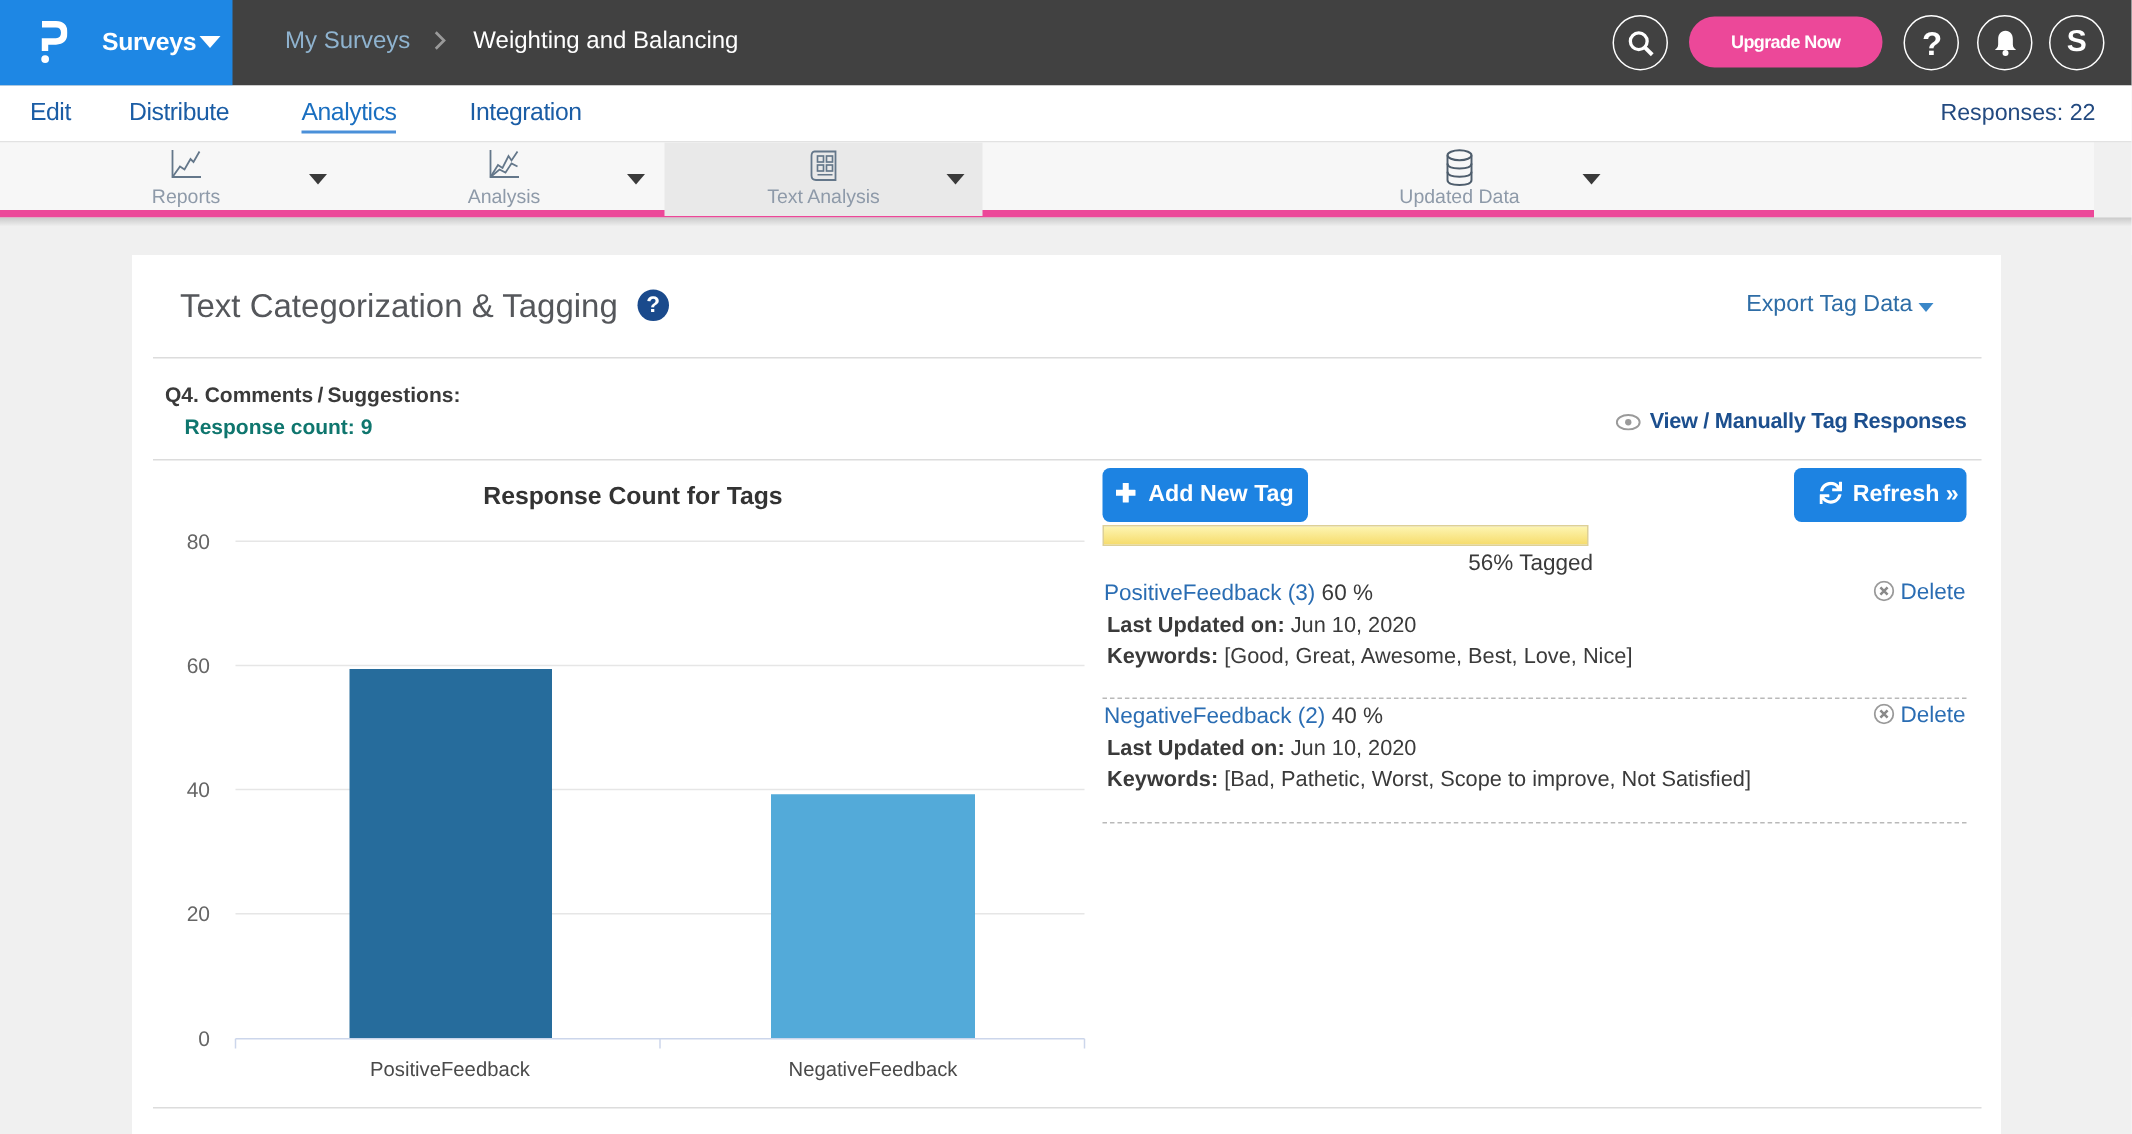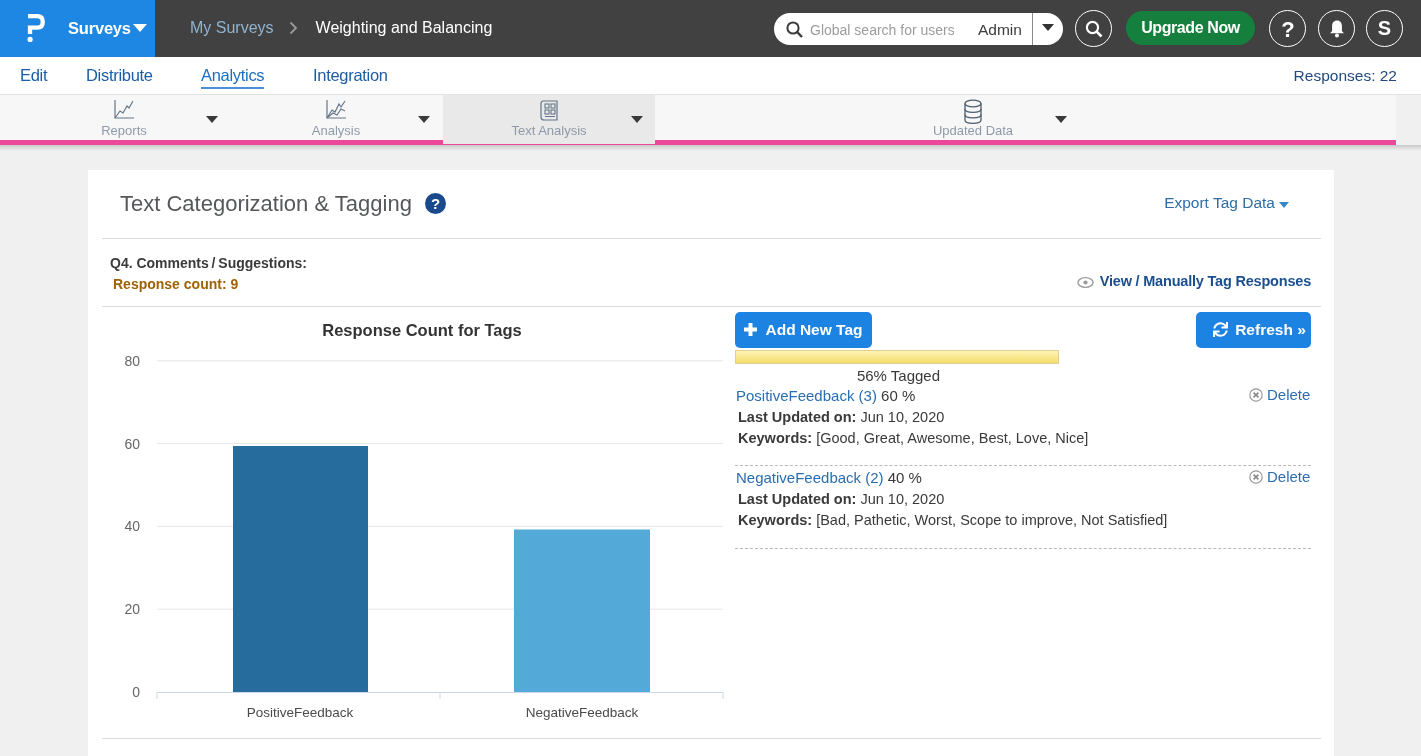--- a/index.html
+++ b/index.html
@@ -15,21 +15,21 @@
 #crumb .c1 { color:#8fb3cf; }
 
 #searchpill { position:absolute; left:774px; top:13px; width:289px; height:32px; background:#fff; border-radius:16px; }
 #searchpill .mag { position:absolute; left:11px; top:7px; }
 #searchpill .ph { position:absolute; left:36px; top:9px; font-size:14px; color:#9c9c9c; width:144px; overflow:hidden; white-space:nowrap; }
 #searchpill .admin { position:absolute; left:204px; top:8px; font-size:15.5px; color:#3c3c3c; }
 #searchpill .vline { position:absolute; left:258px; top:0px; width:1px; height:32px; background:#8a8a8a; }
 #searchpill .caret { position:absolute; left:268px; top:11px; width:0; height:0; border-left:6px solid transparent; border-right:6px solid transparent; border-top:7px solid #333; }
 .circbtn { position:absolute; top:10px; width:37px; height:37px; border:1.5px solid #fff; border-radius:50%; }
 #circ-search { left:1075px; }
-#upgrade { position:absolute; left:1126px; top:11px; width:129px; height:34px; background:#15803d; border-radius:17px; color:#fff; font-size:16px; font-weight:bold; letter-spacing:-0.4px; text-align:center; line-height:34px; }
+#upgrade { position:absolute; left:1126px; top:11px; width:129px; height:34px; background:#ec4899; border-radius:17px; color:#fff; font-size:12px; font-weight:bold; letter-spacing:-0.4px; text-align:center; line-height:34px; }
 #circ-help { left:1269px; }
 #circ-bell { left:1318px; }
 #circ-s { left:1366px; color:#fff; font-weight:bold; font-size:20px; text-align:center; line-height:34px; }
 .circbtn svg { position:absolute; left:50%; top:50%; transform:translate(-50%,-50%); }
 
 
 #nav2 { position:absolute; left:0; top:57px; width:1421px; height:38px; background:#fff; border-bottom:1px solid #e2e2e2; }
 #nav2 a { position:absolute; top:9px; font-size:16.5px; letter-spacing:-0.3px; color:#1b5da5; text-decoration:none; }
 #nav2 .active { color:#1a6fc0; border-bottom:2px solid #4a90d9; padding-bottom:2px; }
 #nav2 .resp { position:absolute; right:24px; top:10px; font-size:15.5px; color:#234a80; }
@@ -50,21 +50,21 @@
 #export { position:absolute; right:59px; top:24px; font-size:15.5px; color:#2e6da6; }
 #export-caret { position:absolute; right:45px; top:32px; width:0; height:0; border-left:5px solid transparent; border-right:5px solid transparent; border-top:6px solid #3a87c8; }
 #q4sec { position:absolute; left:14px; right:13px; top:69px; height:68px; border-bottom:1px solid #dcdcdc; }
 #viewlink { position:absolute; right:10px; top:36px; font-size:14.5px; letter-spacing:-0.2px; font-weight:bold; color:#1c4f8e; }
 #viewlink svg { vertical-align:-2px; margin-right:6px; }
 
 
 #addbtn { position:absolute; left:647px; top:142px; width:137px; height:36px; background:#1d83e2; border-radius:5px; color:#fff; font-size:15.5px; font-weight:bold; text-align:center; line-height:36px; }
 #refreshbtn { position:absolute; left:1108px; top:142px; width:115px; height:36px; background:#1d83e2; border-radius:5px; color:#fff; font-size:15.5px; font-weight:bold; text-align:center; line-height:36px;padding-left:12px; }
 #ybar { position:absolute; left:647px; top:180px; width:324px; height:14px; background:linear-gradient(#fdf5b2,#f6dc6c); border:1px solid #ddd097; }
-#pct { position:absolute; left:647px; top:197px; width:327px; text-align:center; font-size:15px; color:#3a3a3a; }
+#pct { position:absolute; left:647px; top:197px; width:327px; text-align:right; font-size:15px; color:#3a3a3a; }
 .tagname { position:absolute; left:648px; font-size:15px; color:#2a6db3; }
 .tagname b { color:#3a3a3a; font-weight:normal; }
 .trow { position:absolute; left:650px; font-size:14.5px; color:#3a3a3a; }
 .trow b { font-weight:bold; }
 .delrow { position:absolute; left:1161px; font-size:15px; color:#2a6db3; }
 .delrow svg { vertical-align:-2px; margin-right:4px; }
 .dashed { position:absolute; left:647px; width:576px; border-top:1px dashed #b9b9b9; }
 #botline { position:absolute; left:14px; right:13px; top:568px; border-top:1px solid #dcdcdc; }
 </style>
 </head>
@@ -74,30 +74,20 @@
     <svg width="19" height="29" viewBox="0 0 19 29">
       <path d="M2 2.2 H11.3 Q16.8 2.2 16.8 7.9 Q16.8 13.6 11.3 13.6 H4 V20" fill="none" stroke="#fff" stroke-width="4.3"></path>
       <circle cx="4.1" cy="25.4" r="2.6" fill="#fff"></circle>
     </svg>
     <span id="surveys-txt">Surveys</span>
     <div id="surveys-caret"></div>
   </div>
   <div id="crumb"><span class="c1">My Surveys</span><svg class="sepsvg" width="9" height="14" viewBox="0 0 9 14" style="margin:0 18px 0 15px; vertical-align:-2px;">
         <path d="M1.5 1.5 L7 7 L1.5 12.5" fill="none" stroke="#9a9a9a" stroke-width="1.8"></path>
       </svg><span>Weighting and Balancing</span></div>
-  <div id="searchpill">
-    <svg class="mag" width="19" height="19" viewBox="0 0 19 19">
-        <circle cx="8" cy="8" r="5.6" fill="none" stroke="#3c3c3c" stroke-width="2"></circle>
-        <line x1="12.2" y1="12.2" x2="17" y2="17" stroke="#3c3c3c" stroke-width="2.4"></line>
-      </svg>
-    <span class="ph">Global search for users</span>
-    <span class="admin">Admin</span>
-    <div class="vline"></div>
-    <div class="caret"></div>
-  </div>
   <div class="circbtn" id="circ-search">
     <svg width="19" height="19" viewBox="0 0 19 19">
         <circle cx="8" cy="8" r="5.6" fill="none" stroke="#fff" stroke-width="2.2"></circle>
         <line x1="12.2" y1="12.2" x2="17" y2="17" stroke="#fff" stroke-width="2.6"></line>
       </svg>
   </div>
   <div id="upgrade">Upgrade Now</div>
   <div class="circbtn" id="circ-help">
     <svg width="22" height="26" viewBox="0 0 22 26">
         <text x="11" y="20.5" text-anchor="middle" font-family="Liberation Sans" font-size="22" font-weight="bold" fill="#fff">?</text>
@@ -164,21 +154,21 @@
 
 <div id="nav3shadow" style="position:absolute;left:0;top:145px;width:1421px;height:6px;background:linear-gradient(rgba(195,195,195,0.85), rgba(240,240,240,0));"></div>
 <div id="card">
   <div id="card-head"></div>
   <div id="title">Text Categorization &amp; Tagging</div>
   <div id="qmark">?</div>
   <div id="export">Export Tag Data</div>
   <div id="export-caret"></div>
   <div id="q4sec"></div>
   <div class="q4" style="position:absolute;left:22px;top:85px;font-size:14px;font-weight:bold;color:#3a3a3a;">Q4. Comments / Suggestions:</div>
-  <div class="rc" style="position:absolute;left:25px;top:106px;font-size:14px;font-weight:bold;color:#a16207;">Response count: 9</div>
+  <div class="rc" style="position:absolute;left:35px;top:106px;font-size:14px;font-weight:bold;color:#0f766e;">Response count: 9</div>
   <div id="viewlink" style="right:23px; top:103px;"><svg width="17" height="11" viewBox="0 0 17 11">
         <ellipse cx="8.5" cy="5.5" rx="7.6" ry="4.8" fill="none" stroke="#9a9a9a" stroke-width="1.3"></ellipse>
         <circle cx="8.5" cy="5.5" r="2.1" fill="#9a9a9a"></circle>
       </svg>View / Manually Tag Responses</div>
 
   <svg id="chart" style="position:absolute; left:12px; top:137px;" width="645" height="420" viewBox="0 0 645 420">
     <text x="322" y="29" text-anchor="middle" font-size="16.5" font-weight="bold" fill="#333">Response Count for Tags</text>
     <g stroke="#e6e6e6" stroke-width="1">
       <line x1="57" y1="53.8" x2="623" y2="53.8"></line>
       <line x1="57" y1="136.6" x2="623" y2="136.6"></line>

